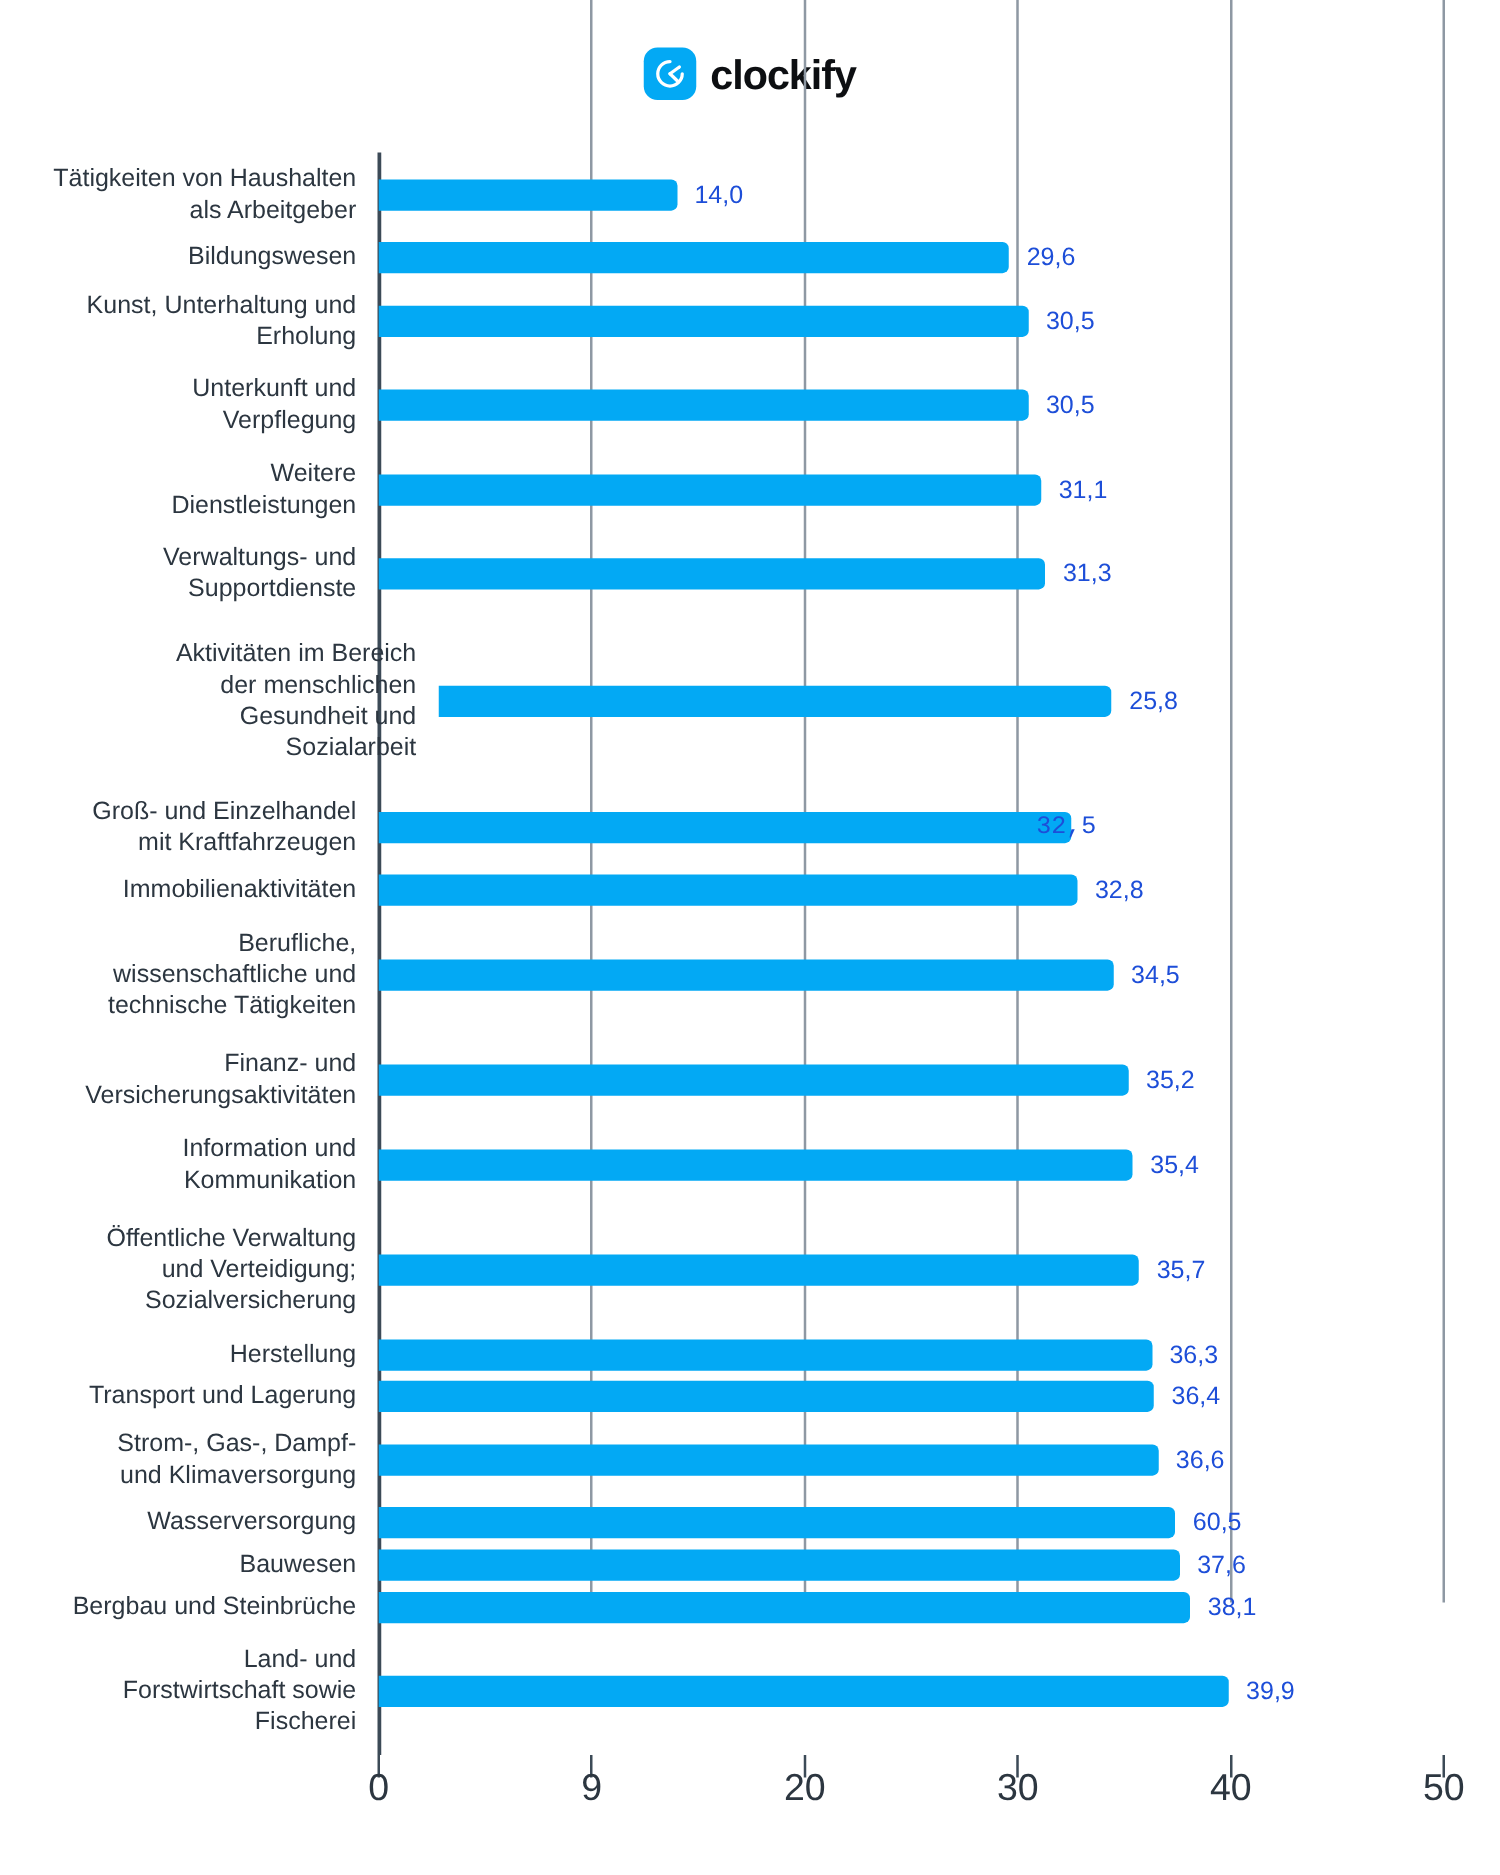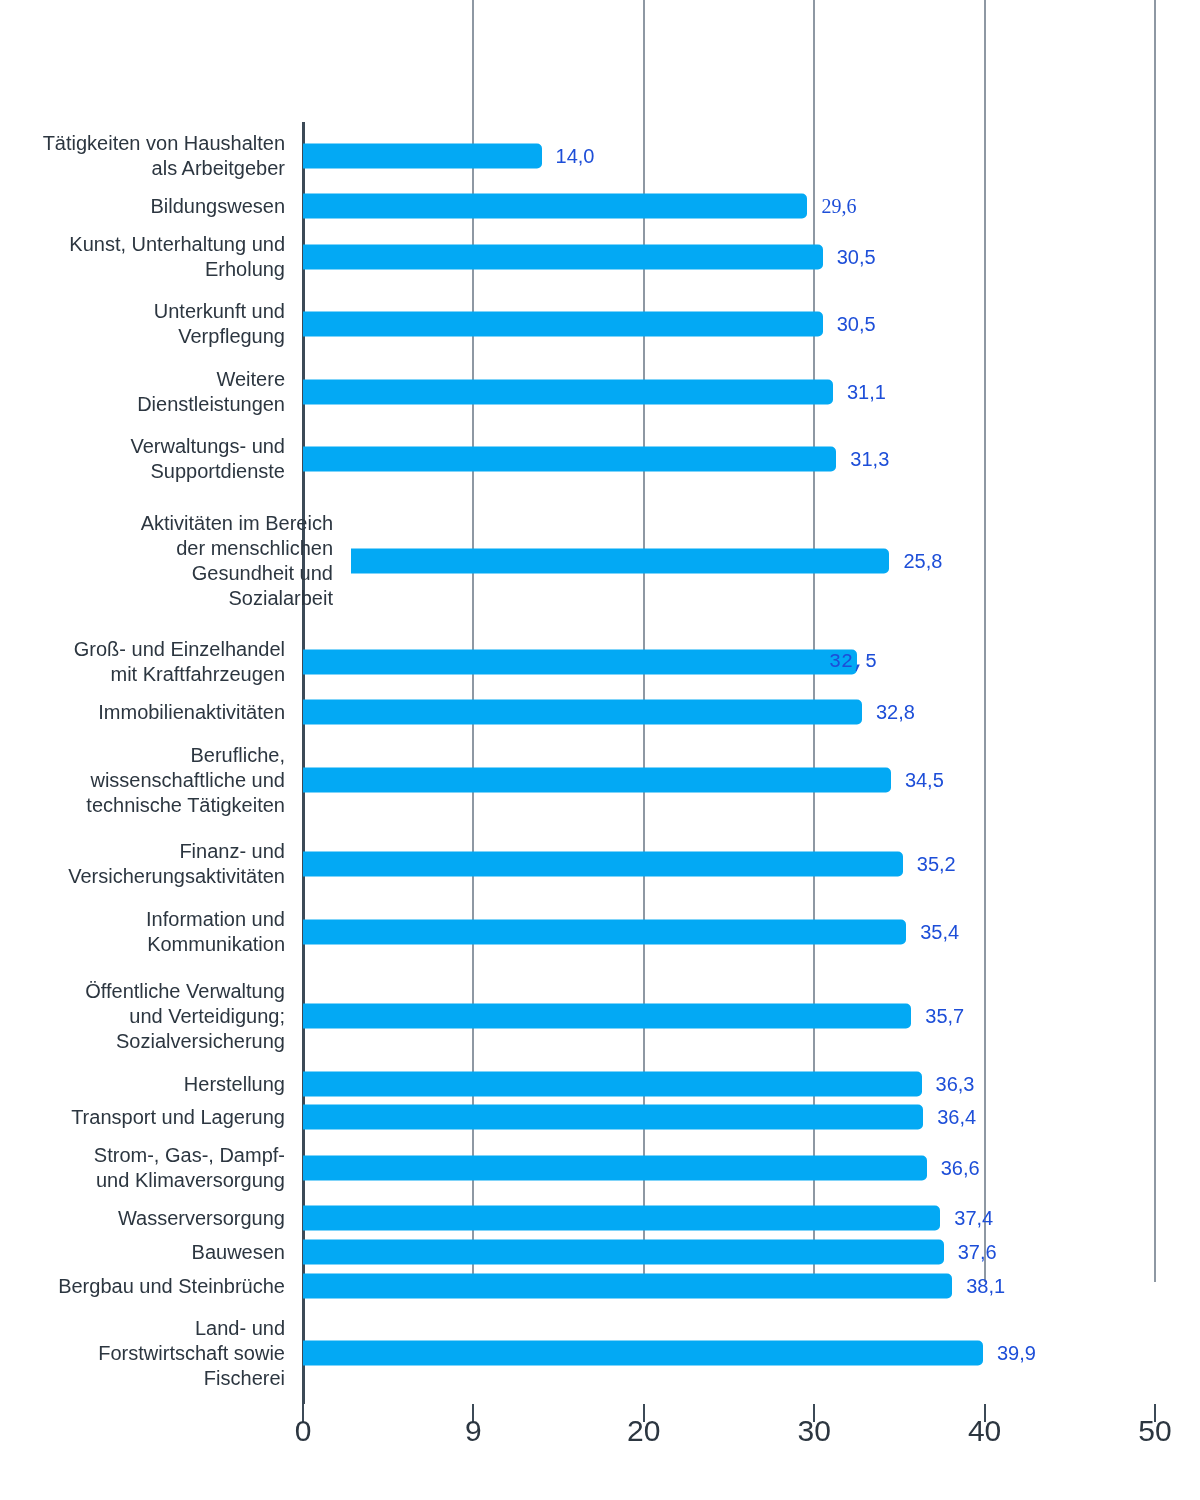--- a/index.html
+++ b/index.html
@@ -117,41 +117,51 @@
     color: #1d4ed8;
     line-height: 1;
     white-space: nowrap;
   }
 </style>
 </head>
 <body>
 
 <div id="root">
 
+  <div class="brand">
+    <span class="brand-mark">
+      <svg width="28" height="28" viewBox="0 0 28 28" aria-hidden="true">
+        <path d="M14 4.2 A9.8 9.8 0 1 0 23.8 14" fill="none" stroke="#ffffff" stroke-width="2.6" stroke-linecap="round"></path>
+        <path d="M14 14 L21.5 8.6" fill="none" stroke="#ffffff" stroke-width="2.6" stroke-linecap="round"></path>
+        <path d="M14 14 L20.6 20.4" fill="none" stroke="#ffffff" stroke-width="2.6" stroke-linecap="round"></path>
+      </svg>
+    </span>
+    <span class="brand-name">clockify</span>
+  </div>
 
   <div class="chart" id="chart">
     <div class="axis-y"></div>
     <div id="gridlines">
         <div class="gridline" style="left: 472.4px;"></div>
         <div class="gridline" style="left: 642.8px;"></div>
         <div class="gridline" style="left: 813.2px;"></div>
         <div class="gridline" style="left: 983.6px;"></div>
         <div class="gridline" style="left: 1154px;"></div>
       </div>
     <div id="rows">
         <div class="row" style="top: 130.737px; height: 50px;">
           <div class="cat-label" style="top: 50%; transform: translateY(-50%);">Tätigkeiten von Haushalten
 als Arbeitgeber</div>
           <div class="bar" style="width: 238.56px; top: 50%; transform: translateY(-50%);"></div>
           <div class="val-label" style="left: 555.56px; top: 50%; transform: translateY(-50%);">14,0</div>
         </div>
         <div class="row" style="top: 181.342px; height: 50px;">
           <div class="cat-label" style="top: 50%; transform: translateY(-50%);">Bildungswesen</div>
           <div class="bar" style="width: 504.384px; top: 50%; transform: translateY(-50%);"></div>
-          <div class="val-label" style="left: 821.384px; top: 50%; transform: translateY(-50%); font-family: Liberation Serif, serif;">29,6</div>
+          <div class="val-label" style="left: 821.384px; top: 50%; transform: translateY(-50%);">29,6</div>
         </div>
         <div class="row" style="top: 231.947px; height: 50px;">
           <div class="cat-label" style="top: 50%; transform: translateY(-50%);">Kunst, Unterhaltung und
 Erholung</div>
           <div class="bar" style="width: 519.72px; top: 50%; transform: translateY(-50%);"></div>
           <div class="val-label" style="left: 836.72px; top: 50%; transform: translateY(-50%);">30,5</div>
         </div>
         <div class="row" style="top: 299.421px; height: 50px;">
           <div class="cat-label" style="top: 50%; transform: translateY(-50%);">Unterkunft und
 Verpflegung</div>
@@ -227,21 +237,21 @@
         </div>
         <div class="row" style="top: 1142.84px; height: 50px;">
           <div class="cat-label" style="top: 50%; transform: translateY(-50%);">Strom-, Gas-, Dampf-
 und Klimaversorgung</div>
           <div class="bar" style="width: 623.664px; top: 50%; transform: translateY(-50%);"></div>
           <div class="val-label" style="left: 940.664px; top: 50%; transform: translateY(-50%);">36,6</div>
         </div>
         <div class="row" style="top: 1193.45px; height: 50px;">
           <div class="cat-label" style="top: 50%; transform: translateY(-50%);">Wasserversorgung</div>
           <div class="bar" style="width: 637.296px; top: 50%; transform: translateY(-50%);"></div>
-          <div class="val-label" style="left: 954.296px; top: 50%; transform: translateY(-50%);">37,4</div>
+          <div class="val-label" style="left: 954.296px; top: 50%; transform: translateY(-50%);">60,5</div>
         </div>
         <div class="row" style="top: 1227.18px; height: 50px;">
           <div class="cat-label" style="top: 50%; transform: translateY(-50%);">Bauwesen</div>
           <div class="bar" style="width: 640.704px; top: 50%; transform: translateY(-50%);"></div>
           <div class="val-label" style="left: 957.704px; top: 50%; transform: translateY(-50%);">37,6</div>
         </div>
         <div class="row" style="top: 1260.92px; height: 50px;">
           <div class="cat-label" style="top: 50%; transform: translateY(-50%);">Bergbau und Steinbrüche</div>
           <div class="bar" style="width: 649.224px; top: 50%; transform: translateY(-50%);"></div>
           <div class="val-label" style="left: 966.224px; top: 50%; transform: translateY(-50%);">38,1</div>

